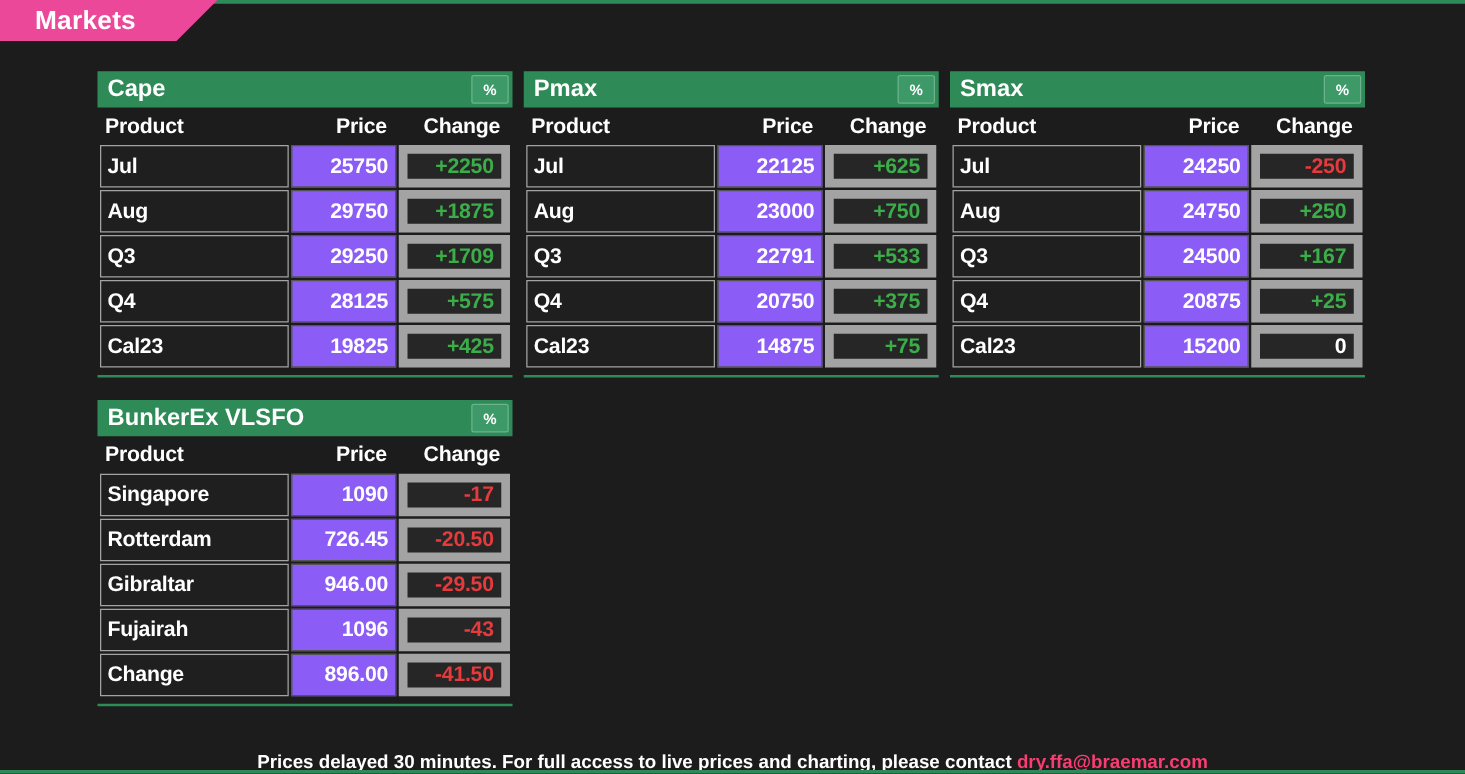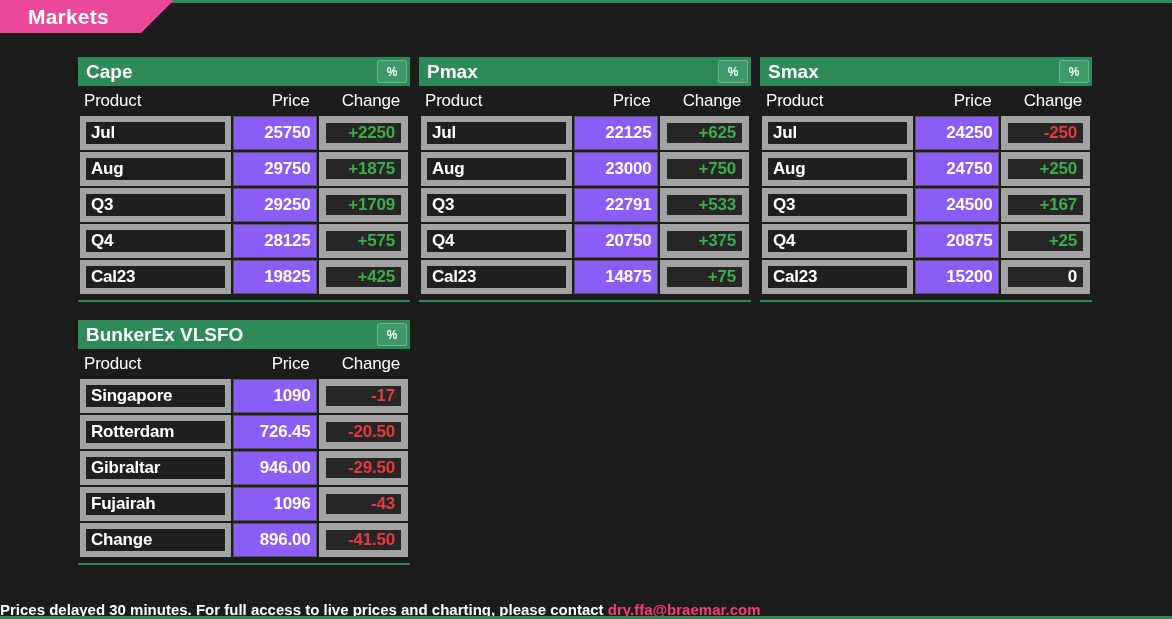--- a/index.html
+++ b/index.html
@@ -62,52 +62,53 @@
     width:100%;
     border-collapse:separate;
     border-spacing:2px;
     table-layout:fixed;
   }
   col.c-prod   { width:150px; }
   col.c-price  { width:84px; }
   col.c-change { width:88px; }
   th {
     height:26px;
-    font-size:17px; font-weight:normal; color:#ffffff;
+    font-size:17px; font-weight:bold; color:#ffffff;
     letter-spacing:-0.2px;
   }
   th.h-prod { text-align:left; padding-left:4px; }
   th.h-num  { text-align:right; padding-right:8px; }
   td.cell {
     height:27px;
     font-size:17px; font-weight:bold;
     letter-spacing:-0.2px;
   }
   td.prod {
     background:#1f1f1f;
-    border:6px solid #a3a3a3;
+    border:1px solid #a3a3a3;
     color:#ffffff;
     text-align:left; padding-left:5px;
   }
   td.price {
     background:#8b5cf6;
     border:1px solid #545454;
     color:#ffffff;
     text-align:right; padding-right:6px;
   }
   td.change {
     background:#262626;
     border:7px solid #a3a3a3;
     text-align:right; padding-right:6px;
   }
   td.change[data-dir="up"]   { color:#3cae49; }
   td.change[data-dir="down"] { color:#e63a3c; }
   td.change[data-dir="flat"] { color:#ffffff; }
   .footer {
     margin-top:36px;
+    text-align:center;
     font-size:15px; font-weight:bold;
     color:#ffffff;
   }
   .mail-link {
     color:#f93d72;
     text-decoration:none;
     cursor:pointer;
   }
   .bottom-line {
     position:absolute; bottom:0; left:0; width:100%; height:3px;

